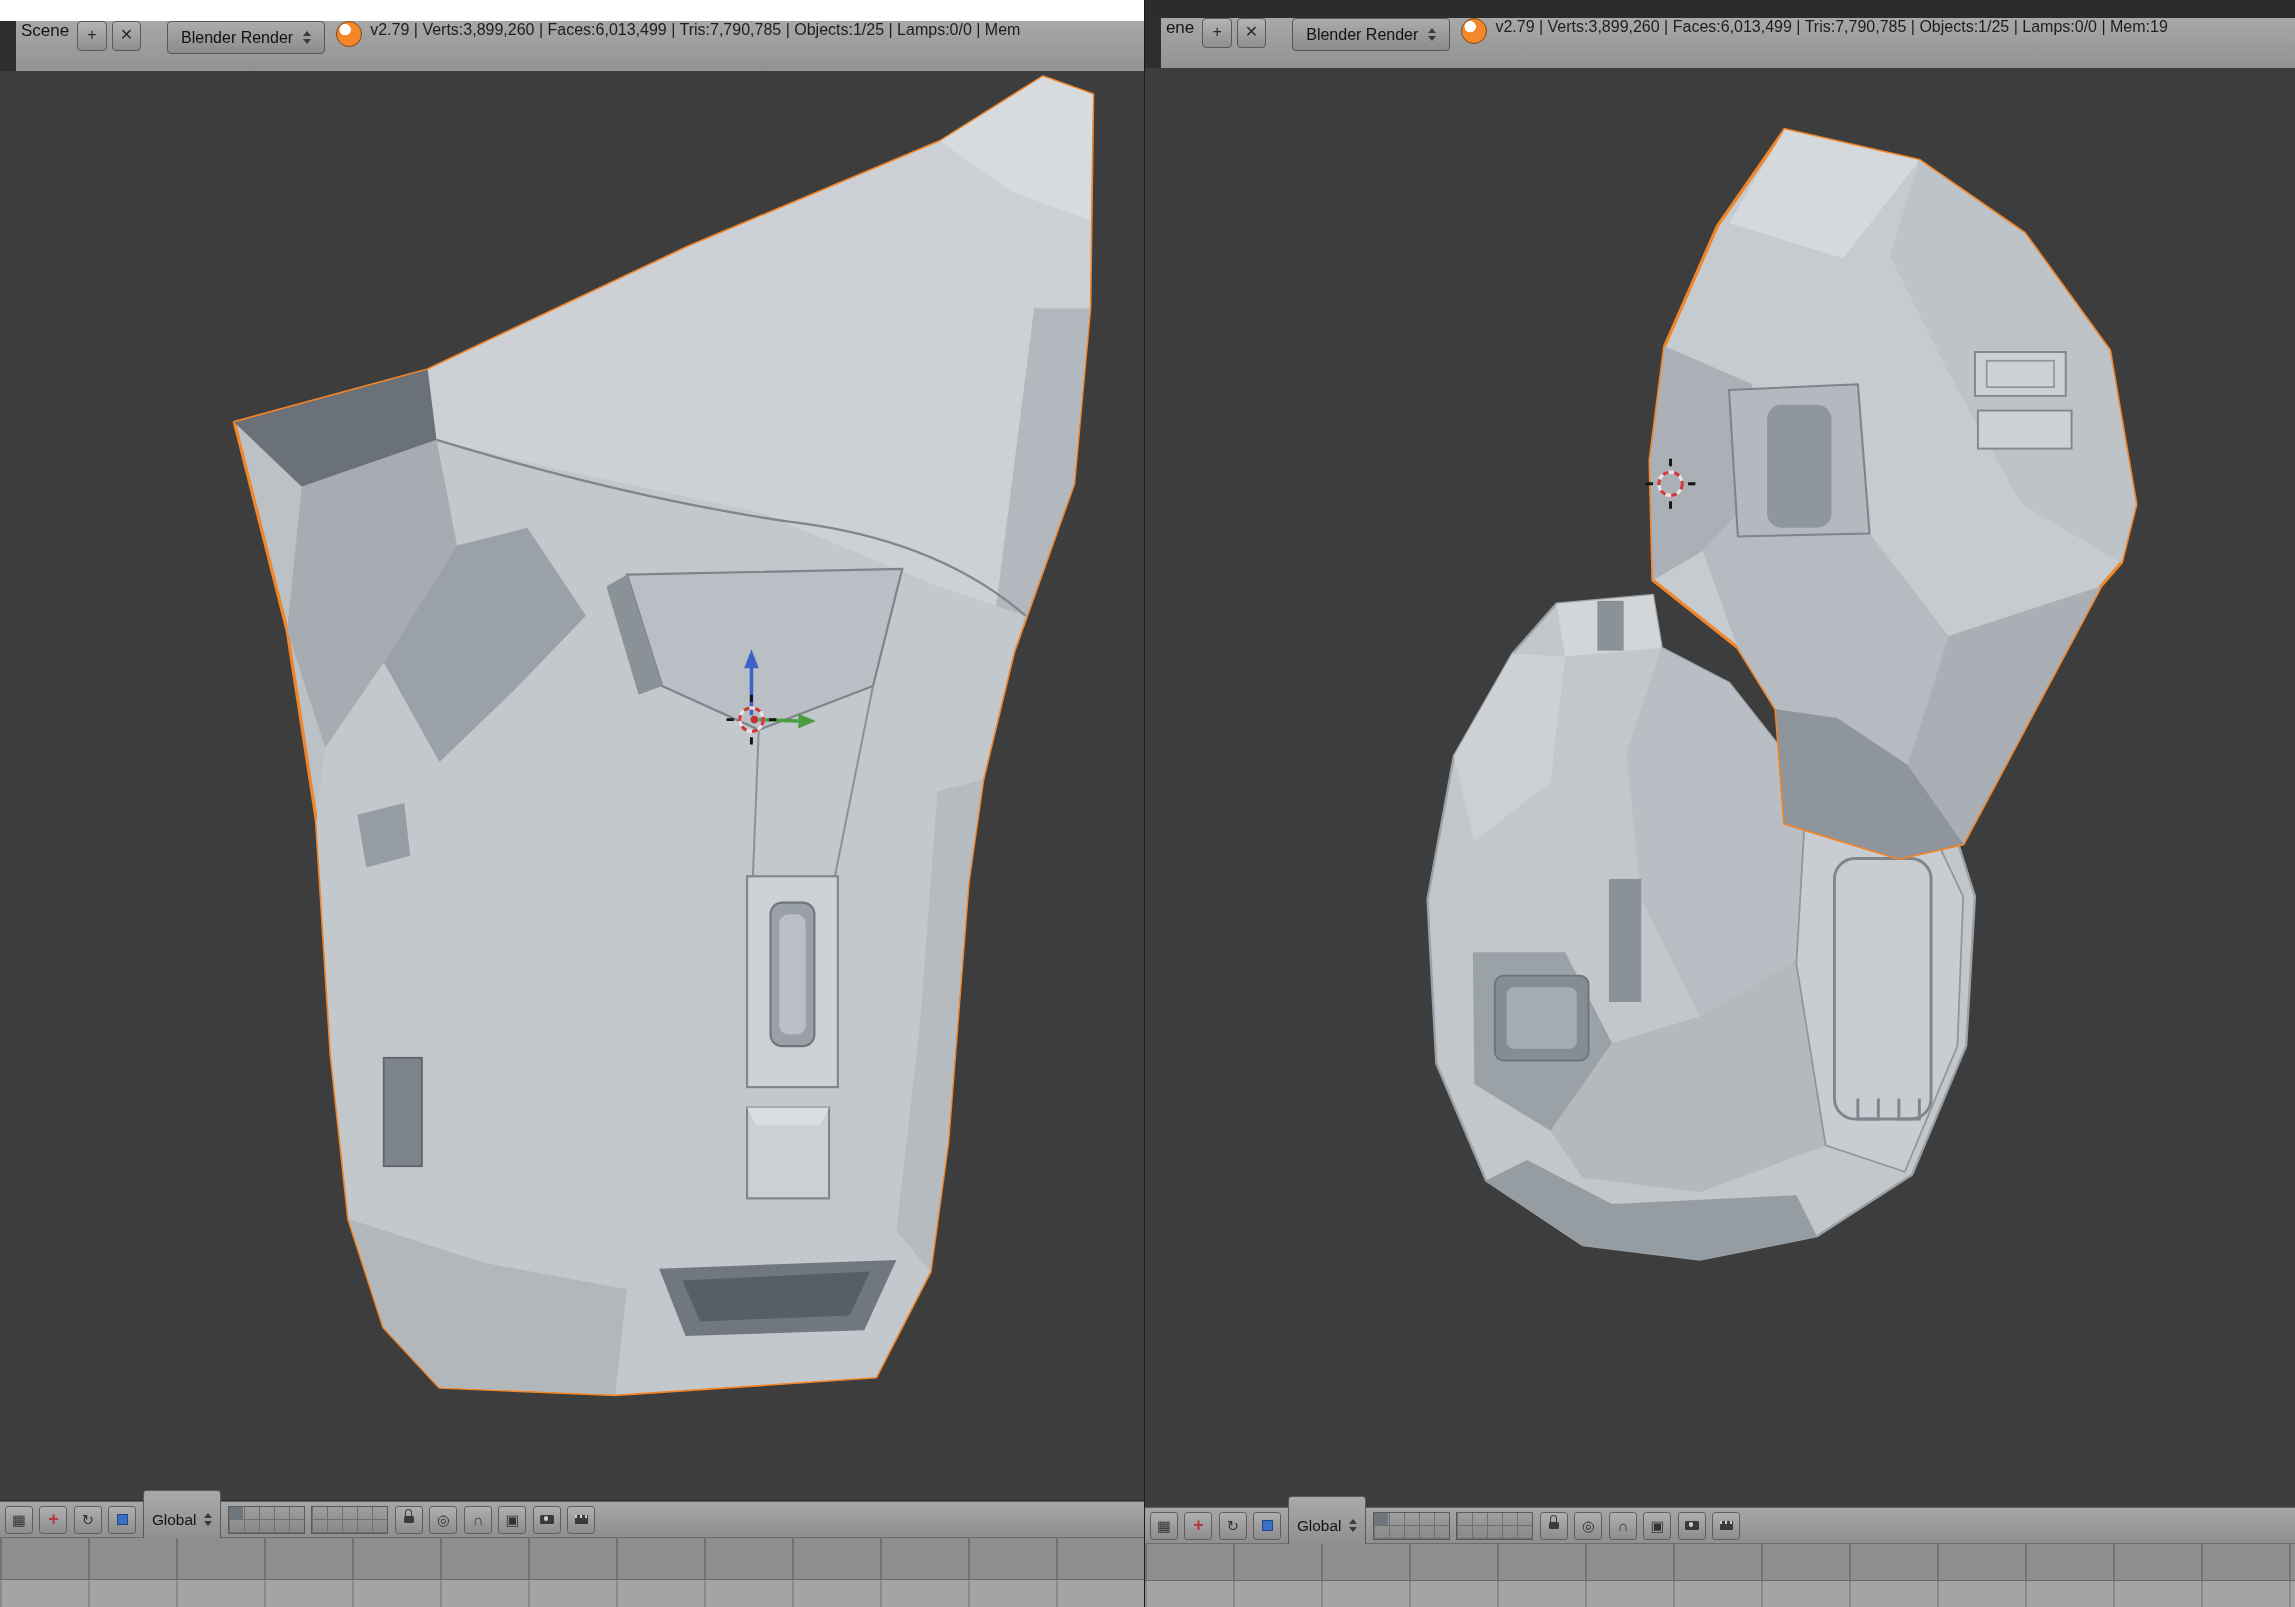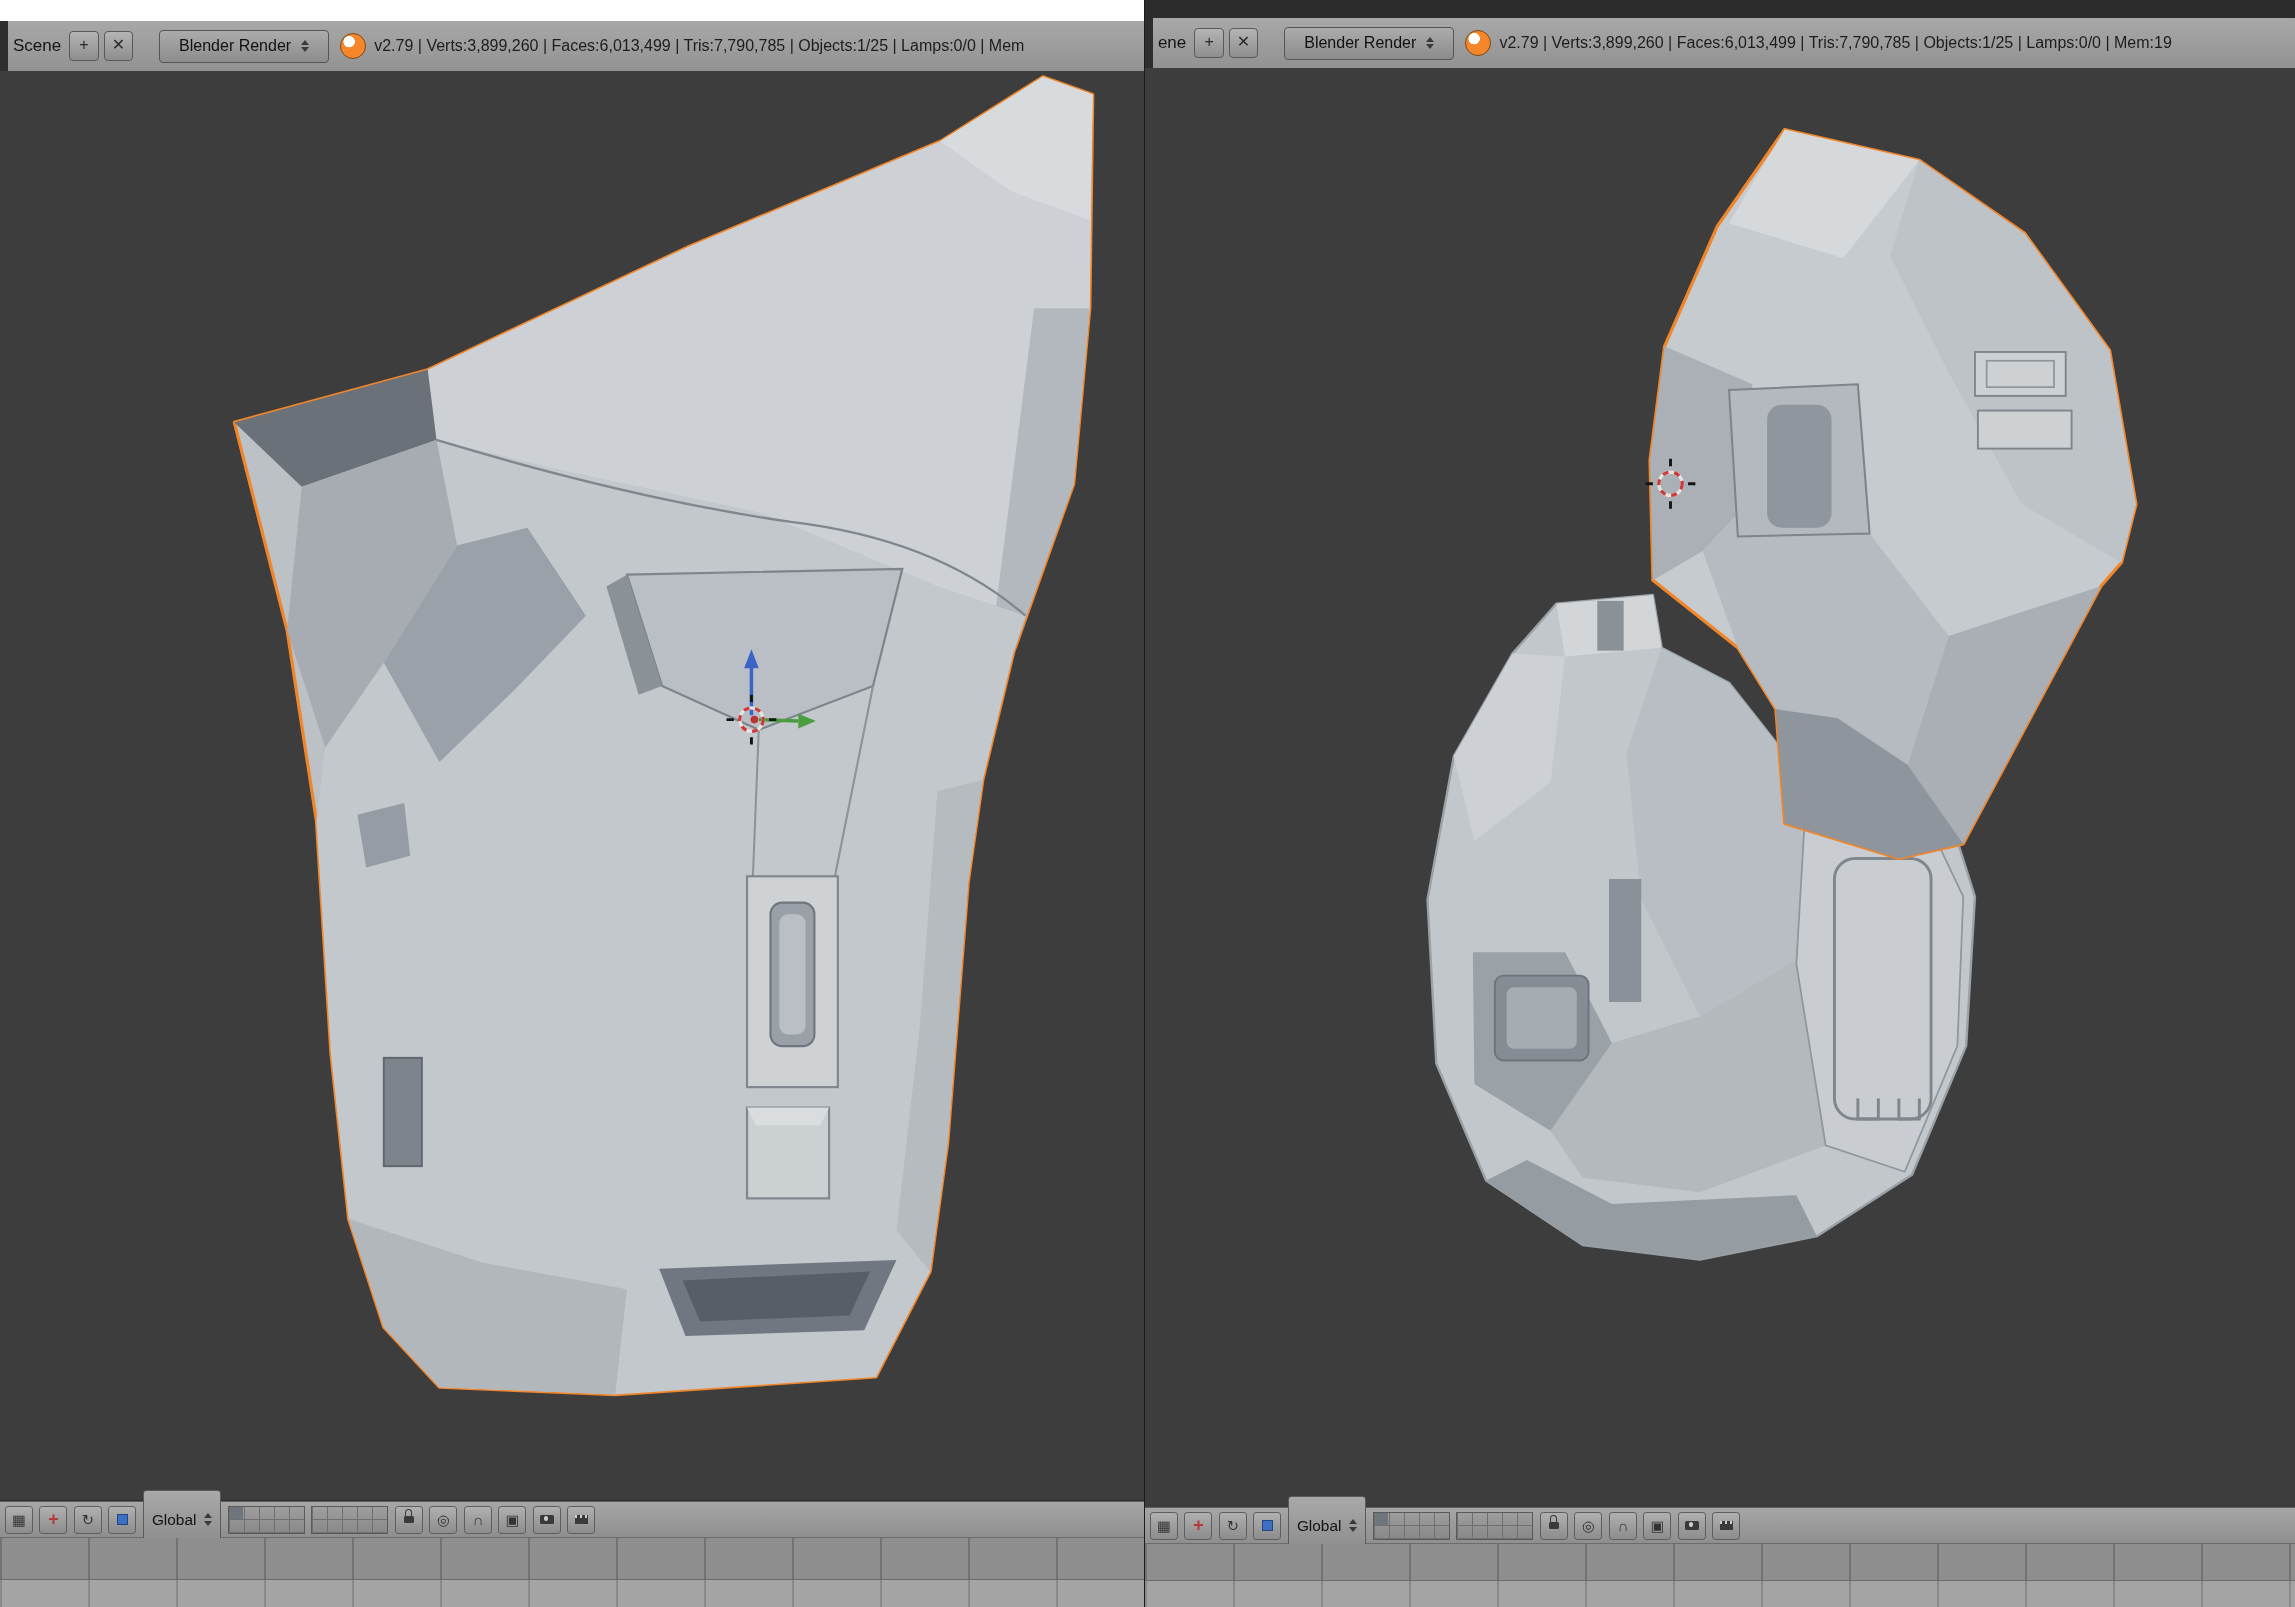--- a/index.html
+++ b/index.html
@@ -2,30 +2,30 @@
 <html style="font-size:13px"><head>
 <meta charset="utf-8">
 <style>
   html,body{margin:0;padding:0;background:#2e2e2e;font-family:"Liberation Sans",sans-serif;}
   #screen{position:relative;width:2295px;height:1608px;overflow:hidden;background:#2e2e2e;}
   .window{position:absolute;top:0;height:1608px;overflow:hidden;}
   #win-left{left:0;width:1144px;}
   #win-right{left:1144px;width:1152px;border-left:1.6px solid #1c1c1c;}
   .white-strip{position:absolute;left:0;top:0;width:100%;height:21px;background:#ffffff;}
   .dark-strip{position:absolute;left:0;top:0;width:100%;height:18px;background:#2c2c2c;}
-  .info-header{position:absolute;left:8px;width:100%;height:50px;
+  .info-header{position:absolute;left:16px;width:100%;height:50px;
     background:linear-gradient(#a8a8a8,#929292);border-bottom:1.6px solid #646464;
-    display:flex;align-items:center;white-space:nowrap;overflow:hidden;}
+    display:flex;white-space:nowrap;overflow:hidden;}
   #win-left .info-header{top:21px;}
   #win-right .info-header{top:18px;}
   .scene-label{font-size:17px;color:#141414;margin:0 8px 0 4.9px;}
   .btn-sm{width:27.6px;height:27.6px;margin-right:4.9px;border:0.8px solid #595959;border-radius:4px;
     background:linear-gradient(#b4b4b4,#8e8e8e);color:#2a2a2a;font-size:16px;line-height:26px;
     text-align:center;flex:0 0 auto;}
-  .engine-select{height:31px;margin:0 11.4px 0 21px;padding:0 19px;border:0.8px solid #565656;border-radius:4px;
+  .engine-select{height:31px;margin:0 11.4px 0 21px;padding:0 13px;border:0.8px solid #565656;border-radius:4px;
     background:linear-gradient(#ababab,#8c8c8c);display:flex;align-items:center;gap:9.7px;flex:0 0 auto;}
   .engine-select .label{font-size:16px;color:#111;}
   .arrows{display:flex;flex-direction:column;gap:2.4px;}
   .arrows i{display:block;width:0;height:0;border-left:4.9px solid transparent;border-right:4.9px solid transparent;}
   .arrows .up{border-bottom:5.7px solid #3a3a3a;}
   .arrows .down{border-top:5.7px solid #3a3a3a;}
   .blender-logo{width:24px;height:24px;border-radius:50%;flex:0 0 auto;margin-right:8px;
     background:radial-gradient(circle at 34% 32%, #ffffff 0 24%, #f5862a 26% 72%, #d96c12 100%);
     border:0.8px solid #7a4a14;}
   .stats{font-size:16px;color:#1d1d1d;overflow:hidden;}

